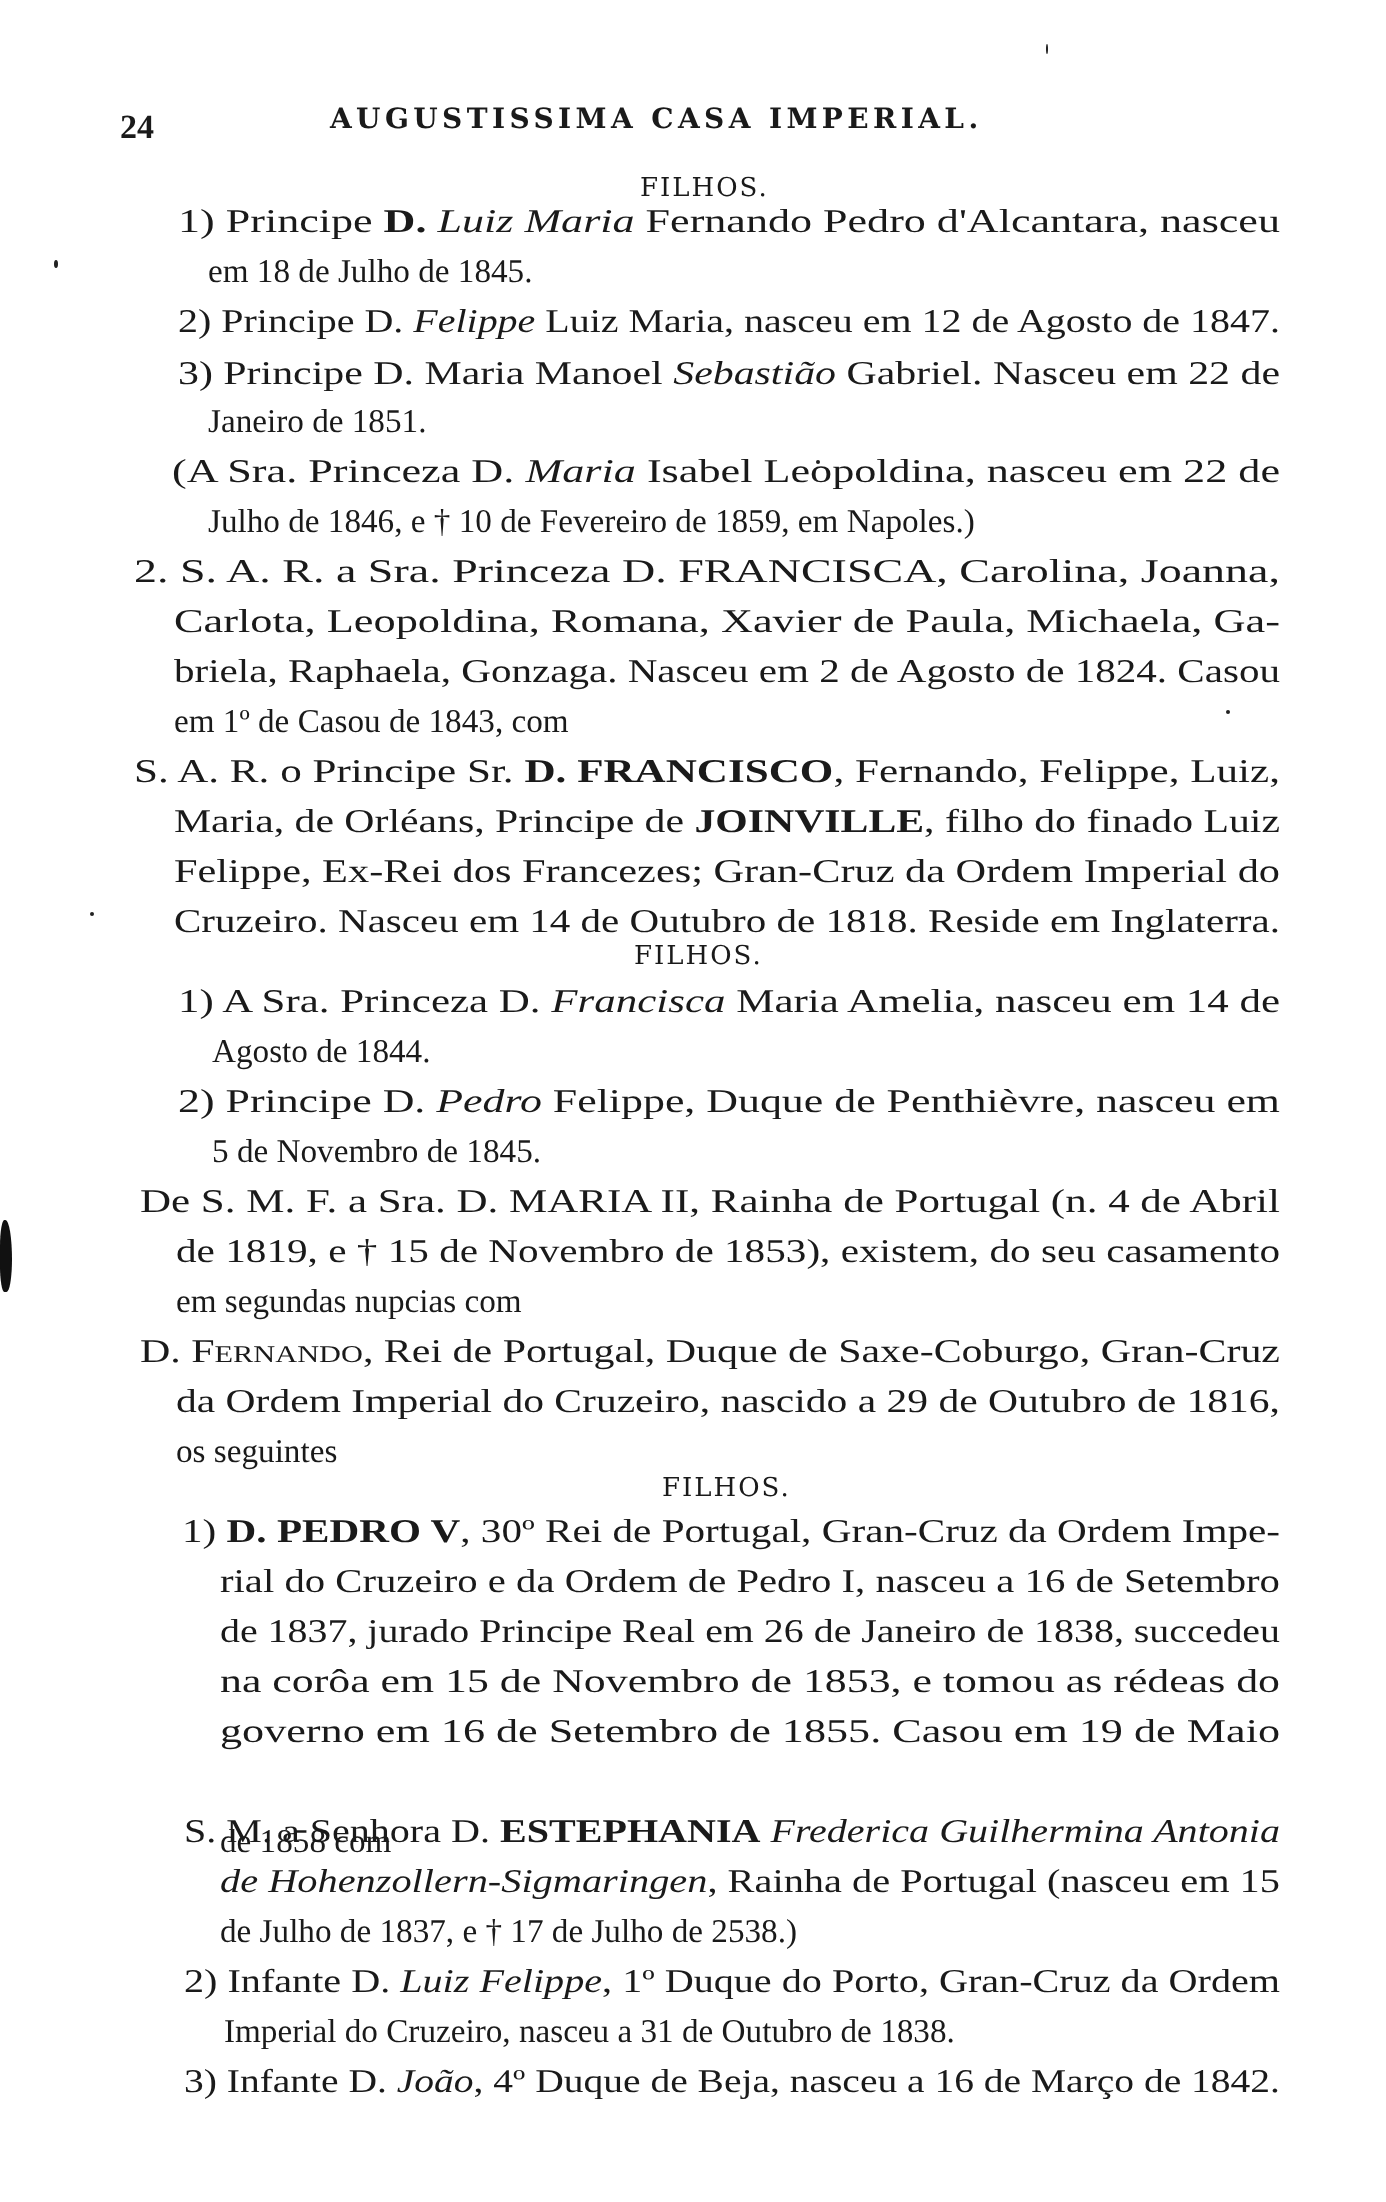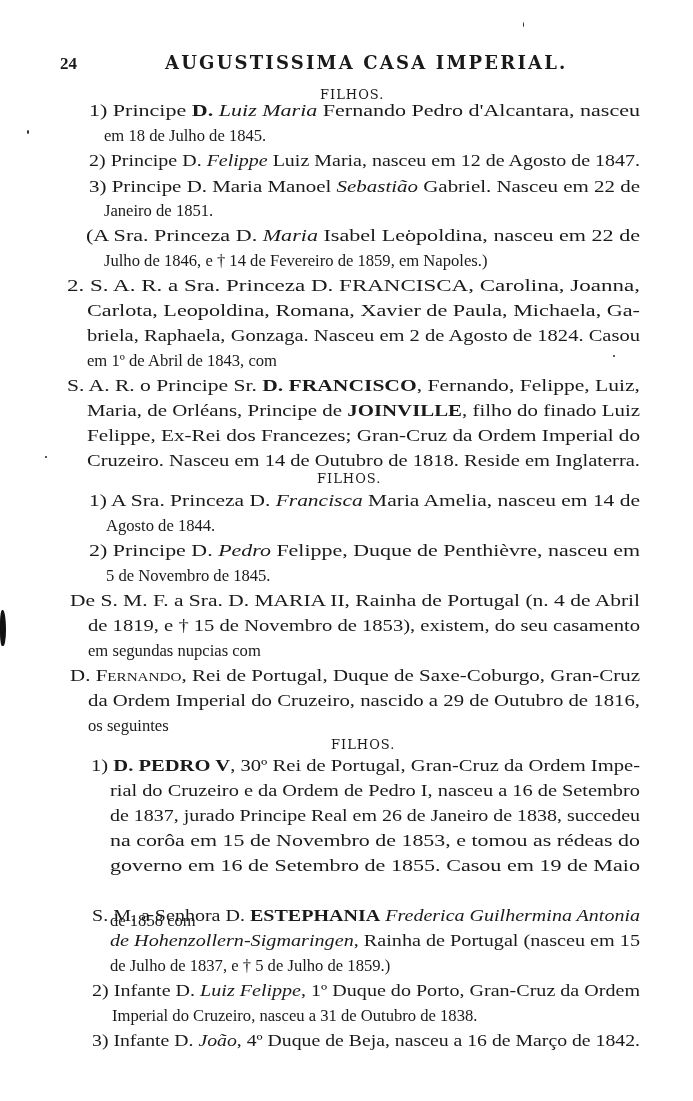--- a/index.html
+++ b/index.html
@@ -1,21 +1,21 @@
 <!DOCTYPE html>
 <html><head>
 <meta charset="utf-8">
 <style>
   html, body { margin:0; padding:0; background:#ffffff; }
   body { width:693px; height:1101px; position:relative; overflow:hidden;
          font-family:"Liberation Serif", "DejaVu Serif", serif; color:#1a1a1a; }
   .page { position:absolute; left:0; top:0; width:693px; height:1101px; }
   .hdr { position:absolute; top:52px; left:0; width:693px; height:24px; }
   .pnum { position:absolute; left:60px; top:2px; font-size:17px; font-weight:bold;text-align:center; }
-  .htitle { position:absolute; left:165px; top:0px; font-size:18px; font-weight:bold;
+  .htitle { position:absolute; left:165px; top:0px; font-size:14px; font-weight:bold;
             letter-spacing:2.2px; font-family:"DejaVu Serif", serif; }
   .line { position:absolute; white-space:nowrap; font-size:16.6px; line-height:20px;
           transform-origin:left top; }
   .sect { position:absolute; font-size:13px; letter-spacing:1px; white-space:nowrap;
           font-family:"DejaVu Serif", serif; }
   .speck { position:absolute; background:#222; border-radius:50%; }
   .blot { position:absolute; left:0px; top:610px; width:6px; height:36px; background:#111;
           border-radius:40% 60% 50% 40%; }
 </style>
 </head>
@@ -31,25 +31,25 @@
   <span class="sect" style="left:317px; top:471px;">FILHOS.</span>
   <span class="sect" style="left:331px; top:737px;">FILHOS.</span>
 
   <div id="text-lines">
       <div class="line" style="left: 89px; top: 101px; transform: scaleX(1.32766);"><span>1) Principe </span><span style="font-weight: bold;">D.</span><span> </span><span style="font-style: italic;">Luiz Maria</span><span> Fernando Pedro d'Alcantara, nasceu</span></div>
       <div class="line" style="left: 104px; top: 126px;"><span>em 18 de Julho de 1845.</span></div>
       <div class="line" style="left: 89px; top: 151px; transform: scaleX(1.20408);"><span>2) Principe D. </span><span style="font-style: italic;">Felippe</span><span> Luiz Maria, nasceu em 12 de Agosto de 1847.</span></div>
       <div class="line" style="left: 89px; top: 177px; transform: scaleX(1.26128);"><span>3) Principe D. Maria Manoel </span><span style="font-style: italic;">Sebastião</span><span> Gabriel. Nasceu em 22 de</span></div>
       <div class="line" style="left: 104px; top: 201px;"><span>Janeiro de 1851.</span></div>
       <div class="line" style="left: 86px; top: 226px; transform: scaleX(1.33138);"><span>(A Sra. Princeza D. </span><span style="font-style: italic;">Maria</span><span> Isabel Leopoldina, nasceu em 22 de</span></div>
-      <div class="line" style="left: 104px; top: 251px;"><span>Julho de 1846, e † 14 de Fevereiro de 1859, em Napoles.)</span></div>
+      <div class="line" style="left: 104px; top: 251px;"><span>Julho de 1846, e † 10 de Fevereiro de 1859, em Napoles.)</span></div>
       <div class="line" style="left: 67px; top: 276px; transform: scaleX(1.38594);"><span>2. S. A. R. a Sra. Princeza D. FRANCISCA, Carolina, Joanna,</span></div>
       <div class="line" style="left: 87px; top: 301px; transform: scaleX(1.33645);"><span>Carlota, Leopoldina, Romana, Xavier de Paula, Michaela, Ga-</span></div>
       <div class="line" style="left: 87px; top: 326px; transform: scaleX(1.23718);"><span>briela, Raphaela, Gonzaga. Nasceu em 2 de Agosto de 1824. Casou</span></div>
-      <div class="line" style="left: 87px; top: 351px;"><span>em 1º de Abril de 1843, com</span></div>
+      <div class="line" style="left: 87px; top: 351px;"><span>em 1º de Casou de 1843, com</span></div>
       <div class="line" style="left: 67px; top: 376px; transform: scaleX(1.29891);"><span>S. A. R. o Principe Sr. </span><span style="font-weight: bold;">D. FRANCISCO</span><span>, Fernando, Felippe, Luiz,</span></div>
       <div class="line" style="left: 87px; top: 401px; transform: scaleX(1.25776);"><span>Maria, de Orléans, Principe de </span><span style="font-weight: bold;">JOINVILLE</span><span>, filho do finado Luiz</span></div>
       <div class="line" style="left: 87px; top: 426px; transform: scaleX(1.27534);"><span>Felippe, Ex-Rei dos Francezes; Gran-Cruz da Ordem Imperial do</span></div>
       <div class="line" style="left: 87px; top: 451px; transform: scaleX(1.23593);"><span>Cruzeiro. Nasceu em 14 de Outubro de 1818. Reside em Inglaterra.</span></div>
       <div class="line" style="left: 89px; top: 491px; transform: scaleX(1.294);"><span>1) A Sra. Princeza D. </span><span style="font-style: italic;">Francisca</span><span> Maria Amelia, nasceu em 14 de</span></div>
       <div class="line" style="left: 106px; top: 516px;"><span>Agosto de 1844.</span></div>
       <div class="line" style="left: 89px; top: 541px; transform: scaleX(1.32169);"><span>2) Principe D. </span><span style="font-style: italic;">Pedro</span><span> Felippe, Duque de Penthièvre, nasceu em</span></div>
       <div class="line" style="left: 106px; top: 566px;"><span>5 de Novembro de 1845.</span></div>
       <div class="line" style="left: 70px; top: 591px; transform: scaleX(1.29486);"><span>De S. M. F. a Sra. D. MARIA II, Rainha de Portugal (n. 4 de Abril</span></div>
       <div class="line" style="left: 88px; top: 616px; transform: scaleX(1.24128);"><span>de 1819, e † 15 de Novembro de 1853), existem, do seu casamento</span></div>
@@ -58,21 +58,21 @@
       <div class="line" style="left: 88px; top: 691px; transform: scaleX(1.2517);"><span>da Ordem Imperial do Cruzeiro, nascido a 29 de Outubro de 1816,</span></div>
       <div class="line" style="left: 88px; top: 716px;"><span>os seguintes</span></div>
       <div class="line" style="left: 91px; top: 756px; transform: scaleX(1.2402);"><span>1) </span><span style="font-weight: bold;">D. PEDRO V</span><span>, 30º Rei de Portugal, Gran-Cruz da Ordem Impe-</span></div>
       <div class="line" style="left: 110px; top: 781px; transform: scaleX(1.22623);"><span>rial do Cruzeiro e da Ordem de Pedro I, nasceu a 16 de Setembro</span></div>
       <div class="line" style="left: 110px; top: 806px; transform: scaleX(1.20186);"><span>de 1837, jurado Principe Real em 26 de Janeiro de 1838, succedeu</span></div>
       <div class="line" style="left: 110px; top: 831px; transform: scaleX(1.32051);"><span>na corôa em 15 de Novembro de 1853, e tomou as rédeas do</span></div>
       <div class="line" style="left: 110px; top: 856px; transform: scaleX(1.33108);"><span>governo em 16 de Setembro de 1855. Casou em 19 de Maio</span></div>
       <div class="line" style="left: 110px; top: 881px; margin-top: 30px;"><span>de 1858 com</span></div>
       <div class="line" style="left: 92px; top: 906px; transform: scaleX(1.20692);"><span>S. M. a Senhora D. </span><span style="font-weight: bold;">ESTEPHANIA</span><span> </span><span style="font-style: italic;">Frederica Guilhermina Antonia</span></div>
       <div class="line" style="left: 110px; top: 931px; transform: scaleX(1.21568);"><span style="font-style: italic;">de Hohenzollern-Sigmaringen</span><span>, Rainha de Portugal (nasceu em 15</span></div>
-      <div class="line" style="left: 110px; top: 956px;"><span>de Julho de 1837, e † 5 de Julho de 1859.)</span></div>
+      <div class="line" style="left: 110px; top: 956px;"><span>de Julho de 1837, e † 17 de Julho de 2538.)</span></div>
       <div class="line" style="left: 92px; top: 981px; transform: scaleX(1.20946);"><span>2) Infante D. </span><span style="font-style: italic;">Luiz Felippe</span><span>, 1º Duque do Porto, Gran-Cruz da Ordem</span></div>
       <div class="line" style="left: 112px; top: 1006px; text-align: right;"><span>Imperial do Cruzeiro, nasceu a 31 de Outubro de 1838.</span></div>
       <div class="line" style="left: 92px; top: 1031px; transform: scaleX(1.19021);"><span>3) Infante D. </span><span style="font-style: italic;">João</span><span>, 4º Duque de Beja, nasceu a 16 de Março de 1842.</span></div>
     </div>
 
   <div class="blot"></div>
   <span class="speck" style="left:27px;top:130px;width:2px;height:4px;"></span>
   <span class="speck" style="left:408px;top:230px;width:2px;height:2px;"></span>
   <span class="speck" style="left:45px;top:456px;width:2px;height:2px;"></span>
   <span class="speck" style="left:613px;top:355px;width:2px;height:2px;"></span>

